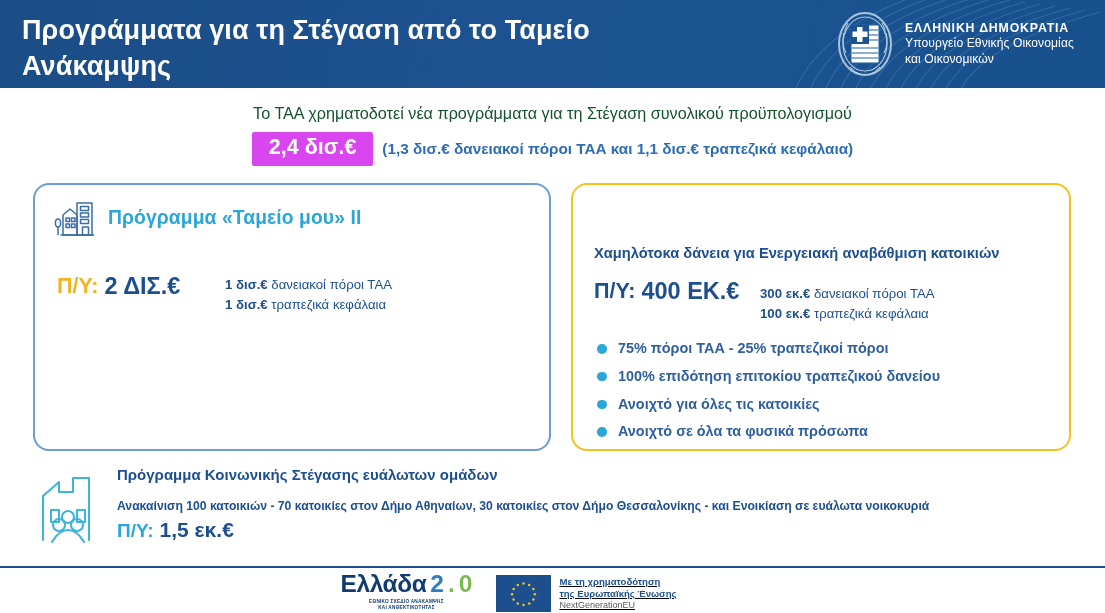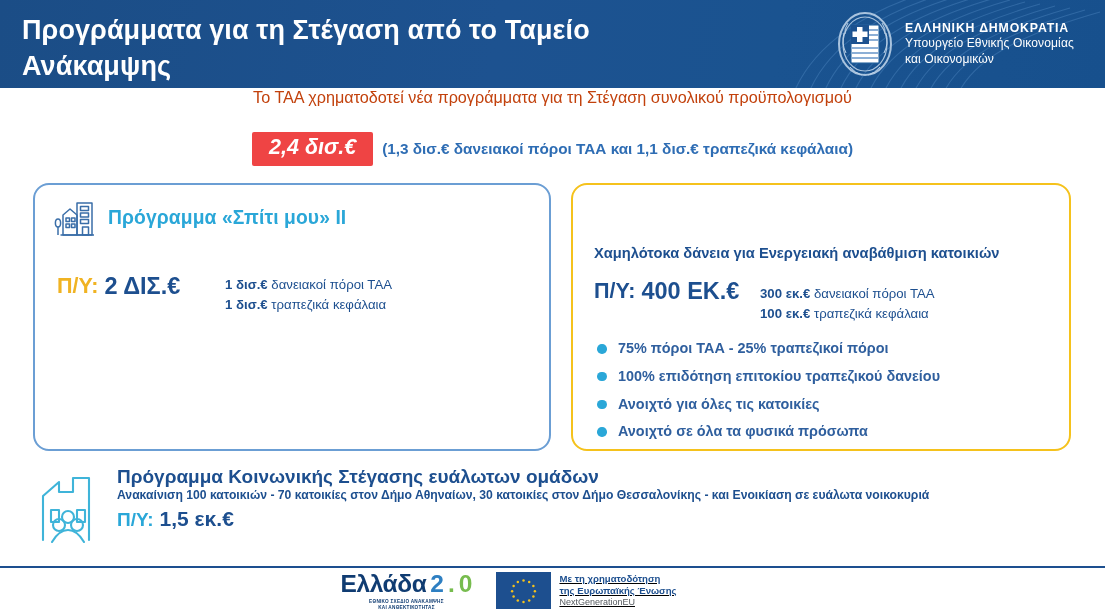--- a/index.html
+++ b/index.html
@@ -48,39 +48,38 @@
   #gov-text { color: #ffffff; line-height: 1.28; }
   #gov-line1 {
     font-size: 12.3px; font-weight: 700; letter-spacing: .85px;
   }
   #gov-line2, #gov-line3 {
     font-size: 12.1px; font-weight: 400; letter-spacing: .1px;
   }
 
   
   #subtitle {
-    position: absolute; left: 0; top: 88px; width: 1105px;
+    position: absolute; left: 0; top: 104px; width: 1105px;
     text-align: center;
-    color: #c2410c;
+    color: #14532d;
     font-size: 16.2px;
     font-weight: 400;
   }
   #budget-row {
     position: absolute; left: 0; top: 132px; width: 1105px;
     display: flex; align-items: center; justify-content: center; gap: 9px;
   }
   #budget-badge {
-    background: #ef4444;
+    background: #d946ef;
     color: #ffffff;
     font-size: 21.5px;
     font-weight: 700;
     padding: 4px 17px 6px 17px;
     border-radius: 2px;
     line-height: 1.1;
-    font-style: italic;
   }
   #budget-note {
     color: #2e6db4;
     font-size: 15.3px;
     font-weight: 700;
   }
 
   
   .card {
     position: absolute;
@@ -165,43 +164,43 @@
 
   
   #social {
     position: absolute; left: 33px; top: 466px;
     width: 1040px; height: 86px;
     display: flex; align-items: flex-start; gap: 14px;
   }
   #social-icon { flex: 0 0 70px; margin-top: 4px; }
   #social-text { padding-top: 0px; }
   #social-title {
-    color: #1d4f8f; font-size: 19px; font-weight: 700;
-    margin-bottom: 0;
+    color: #1d4f8f; font-size: 15px; font-weight: 700;
+    margin-bottom: 16px;
   }
   #social-desc {
     color: #1d4f8f; font-size: 12.2px; font-weight: 700;
     margin-bottom: 5px;
   }
   #social-budget { display: flex; align-items: baseline; }
   #social-budget .pu-label { color: #2aa7d8; font-size: 19px; }
   #social-budget .pu-value { color: #1d4f8f; font-size: 21px; }
 
   
   #footer-rule {
     position: absolute; left: 0; top: 566px;
     width: 1105px; height: 1.6px;
     background: #1d4f8f;
   }
   #footer {
     position: absolute; left: 0; top: 572px; width: 1105px; height: 41px;
   }
   #footer-logos {
     position: absolute; left: 0; top: 0; width: 981px;
-    display: flex; align-items: flex-start; justify-content: center; gap: 24px; padding-left: 36px;
+    display: flex; align-items: flex-end; justify-content: center; gap: 24px; padding-left: 36px;
   }
   #ellada-logo { display: flex; flex-direction: column; align-items: center; }
   #ellada-main {
     display: flex; align-items: baseline; gap: 4px;
     line-height: 1;
   }
   #ellada-word {
     color: #103c72; font-size: 24.5px; font-weight: 700; letter-spacing: -.4px;
   }
   #ellada-two { color: #2e7fc2; font-size: 24.5px; font-weight: 700; }
@@ -297,21 +296,21 @@
           <rect x="17.5" y="25" width="3.5" height="3.5"></rect>
           <rect x="26.5" y="7.5" width="8" height="4"></rect>
           <rect x="26.5" y="14" width="8" height="4"></rect>
           <rect x="26.5" y="20.5" width="8" height="4"></rect>
           <rect x="28.5" y="28" width="6" height="8"></rect>
           <path d="M4 36 V28"></path>
           <ellipse cx="4" cy="24" rx="2.6" ry="4"></ellipse>
           <path d="M6.5 36 H40"></path>
         </g>
       </svg>
-      <span class="card-title">Πρόγραμμα «Σπίτι μου» II</span>
+      <span class="card-title">Πρόγραμμα «Ταμείο μου» II</span>
     </div>
 
     <div class="budget-block" id="left-budget">
       <span class="pu-label">Π/Υ:</span>
       <span class="pu-value">2 ΔΙΣ.€</span>
     </div>
 
     <div class="breakdown" id="left-breakdown">
       <div>
         <span class="amt">1 δισ.€</span>

